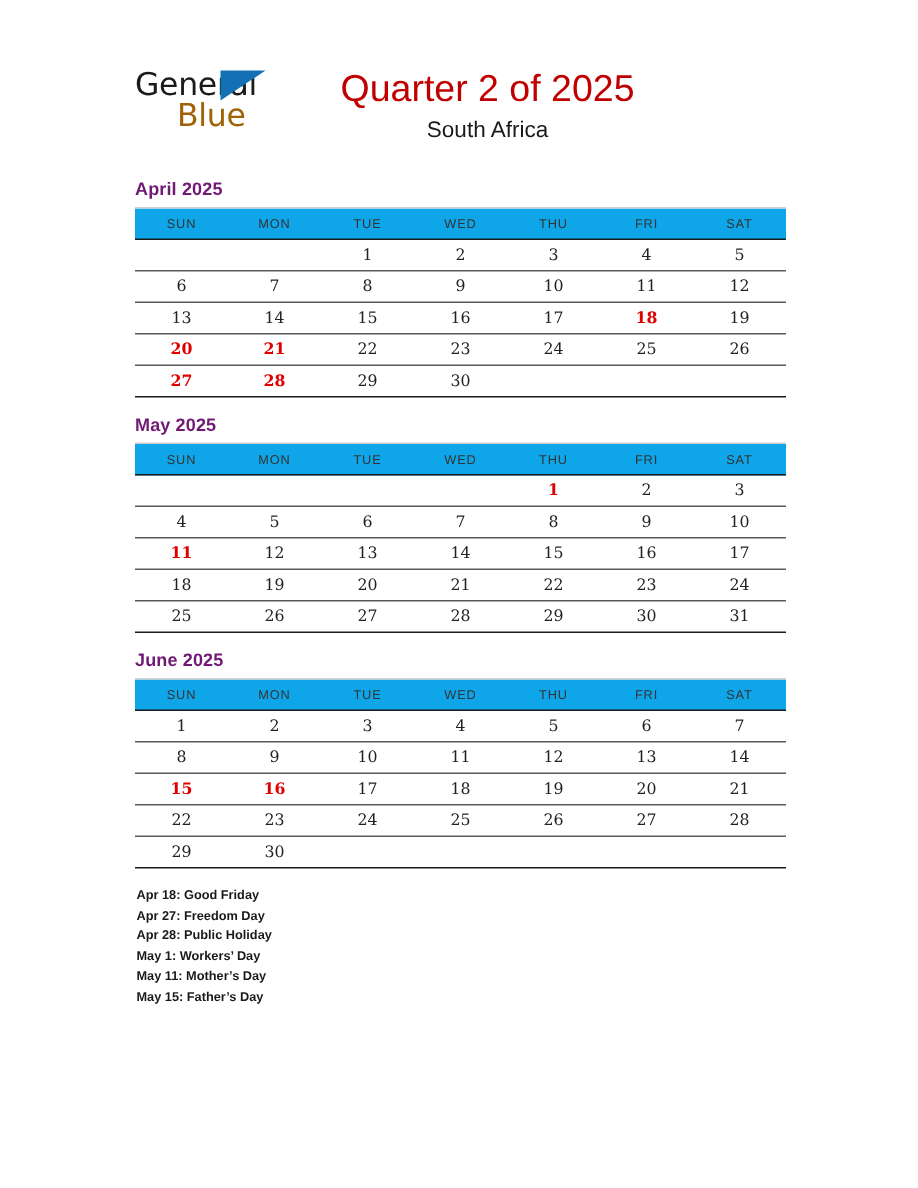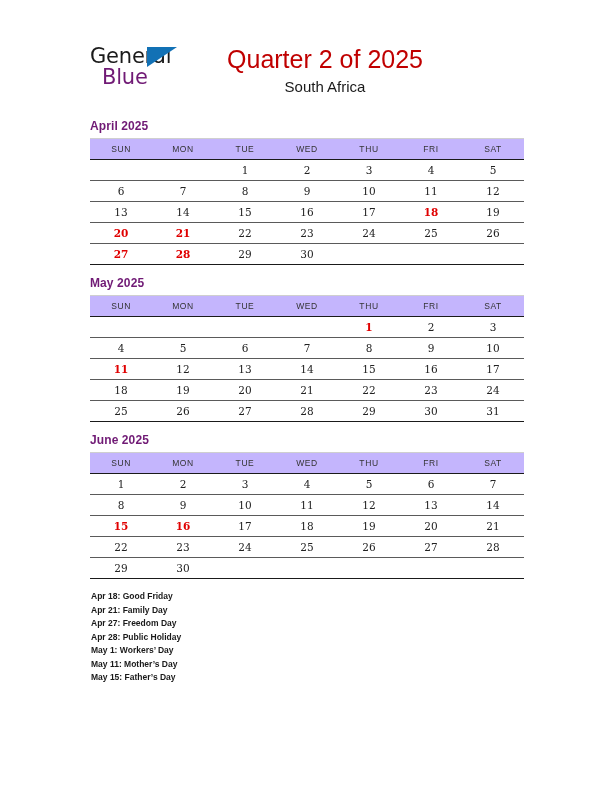--- a/index.html
+++ b/index.html
@@ -37,25 +37,25 @@
     top: 0;
     font-size: 21px;
     letter-spacing: -0.2px;
     color: #1a1a1a;
     font-family: "DejaVu Sans", sans-serif;
     line-height: 24px;
     white-space: nowrap;
   }
   .logo-blue {
     position: absolute;
-    left: 12px;
+    left: 28px;
     top: 21px;
     font-size: 21px;
     letter-spacing: -0.2px;
-    color: #701a75;
+    color: #a16207;
     font-family: "DejaVu Sans", sans-serif;
     line-height: 24px;
     white-space: nowrap;
   }
   .logo-triangle {
     position: absolute;
     left: 57px;
     top: 3px;
     width: 0;
     height: 0;
@@ -96,21 +96,21 @@
     line-height: 16px;
     margin-bottom: 4px;
     letter-spacing: 0.1px;
   }
   table.cal {
     border-collapse: collapse;
     width: 434px;
     table-layout: fixed;
   }
   table.cal th {
-    background: #c4b5fd;
+    background: #0ea5e9;
     font-size: 8.5px;
     font-weight: normal;
     color: #333333;
     letter-spacing: 0.6px;
     height: 18px;
     text-align: center;
     border: none;
     border-bottom: 1.3px solid #1a1a1a;
     border-top: 1px solid #cfcfcf;
   }
@@ -352,19 +352,18 @@
           <td class="empty"></td>
           <td class="empty"></td>
           <td class="empty"></td>
         </tr>
       </tbody>
   </table>
 </div>
 
 <div class="holidays">
     <div class="holiday-line">Apr 18: Good Friday</div>
-    <div class="holiday-line">Apr 21: Family Day</div>
     <div class="holiday-line">Apr 27: Freedom Day</div>
     <div class="holiday-line">Apr 28: Public Holiday</div>
     <div class="holiday-line">May 1: Workers’ Day</div>
     <div class="holiday-line">May 11: Mother’s Day</div>
     <div class="holiday-line">May 15: Father’s Day</div>
   </div>
 
 </body></html>

